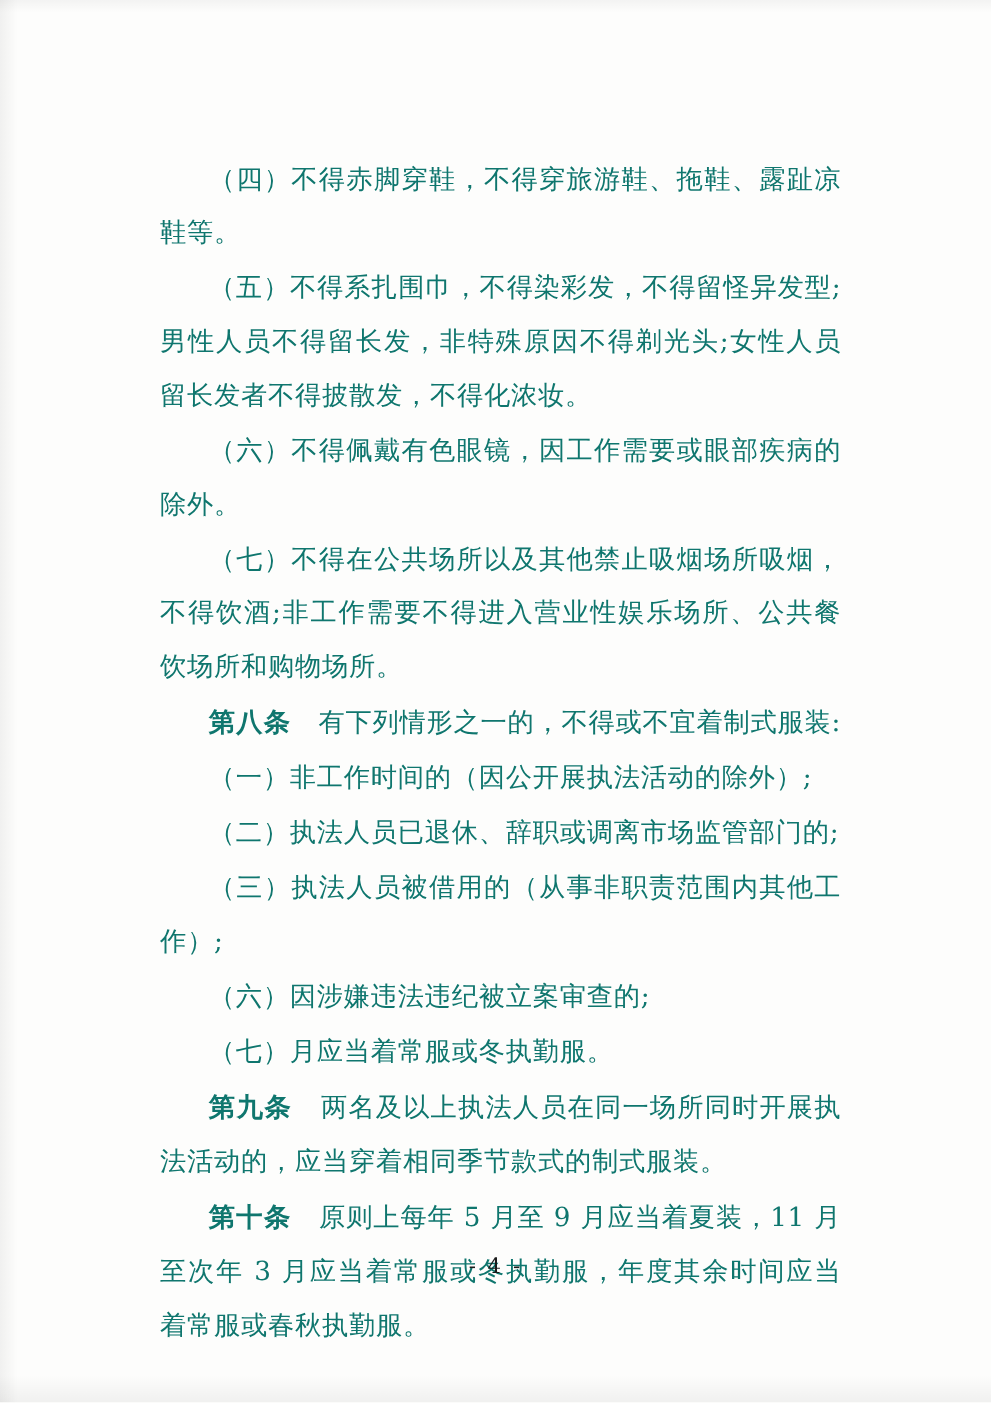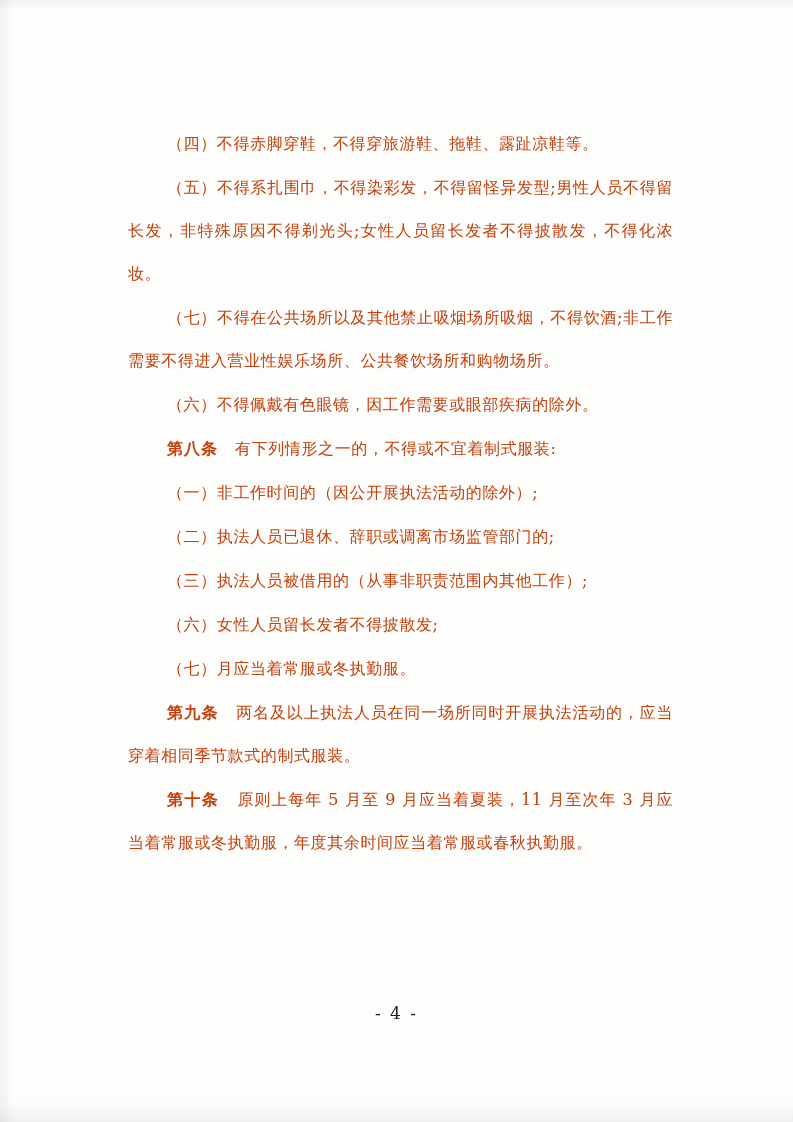--- a/index.html
+++ b/index.html
@@ -22,27 +22,27 @@
     overflow: hidden;
   }
   .content {
     position: absolute;
     left: 128px;
     top: 122px;
     width: 545px;
   }
   p.para {
     margin: 0 0 1px 0;
-    font-size: 16px;
+    font-size: 21px;
     line-height: 43px;
     text-align: justify;
     text-justify: inter-ideograph;
     letter-spacing: 0.6px;
     text-indent: 39px;
-    color: #c2410c;
+    color: #0f766e;
   }
   .art-label {
     font-weight: 700;
     letter-spacing: 1px;
   }
   .footer {
     position: absolute;
     left: 0;
     top: 1003px;
     width: 793px;
@@ -86,25 +86,25 @@
 
     <p class="para">
       <span>（四）不得赤脚穿鞋，不得穿旅游鞋、拖鞋、露趾凉鞋等。</span>
     </p>
 
     <p class="para">
       <span>（五）不得系扎围巾，不得染彩发，不得留怪异发型;男性人员不得留长发，非特殊原因不得剃光头;女性人员留长发者不得披散发，不得化浓妆。</span>
     </p>
 
     <p class="para">
-      <span>（七）不得在公共场所以及其他禁止吸烟场所吸烟，不得饮酒;非工作需要不得进入营业性娱乐场所、公共餐饮场所和购物场所。</span>
+      <span>（六）不得佩戴有色眼镜，因工作需要或眼部疾病的除外。</span>
     </p>
 
     <p class="para">
-      <span>（六）不得佩戴有色眼镜，因工作需要或眼部疾病的除外。</span>
+      <span>（七）不得在公共场所以及其他禁止吸烟场所吸烟，不得饮酒;非工作需要不得进入营业性娱乐场所、公共餐饮场所和购物场所。</span>
     </p>
 
     <p class="para">
       <span class="art-label">第八条</span>
       &nbsp;
       <span>有下列情形之一的，不得或不宜着制式服装:</span>
     </p>
 
     <p class="para">
       <span>（一）非工作时间的（因公开展执法活动的除外）;</span>
@@ -114,21 +114,21 @@
       <span>（二）执法人员已退休、辞职或调离市场监管部门的;</span>
     </p>
 
     <p class="para">
       <span>（三）执法人员被借用的（从事非职责范围内其他工作）;</span>
     </p>
 
 
 
     <p class="para">
-      <span>（六）女性人员留长发者不得披散发;</span>
+      <span>（六）因涉嫌违法违纪被立案审查的;</span>
     </p>
 
     <p class="para">
       <span>（七）月应当着常服或冬执勤服。</span>
     </p>
 
     <p class="para">
       <span class="art-label">第九条</span>
       &nbsp;
       <span>两名及以上执法人员在同一场所同时开展执法活动的，应当穿着相同季节款式的制式服装。</span>

